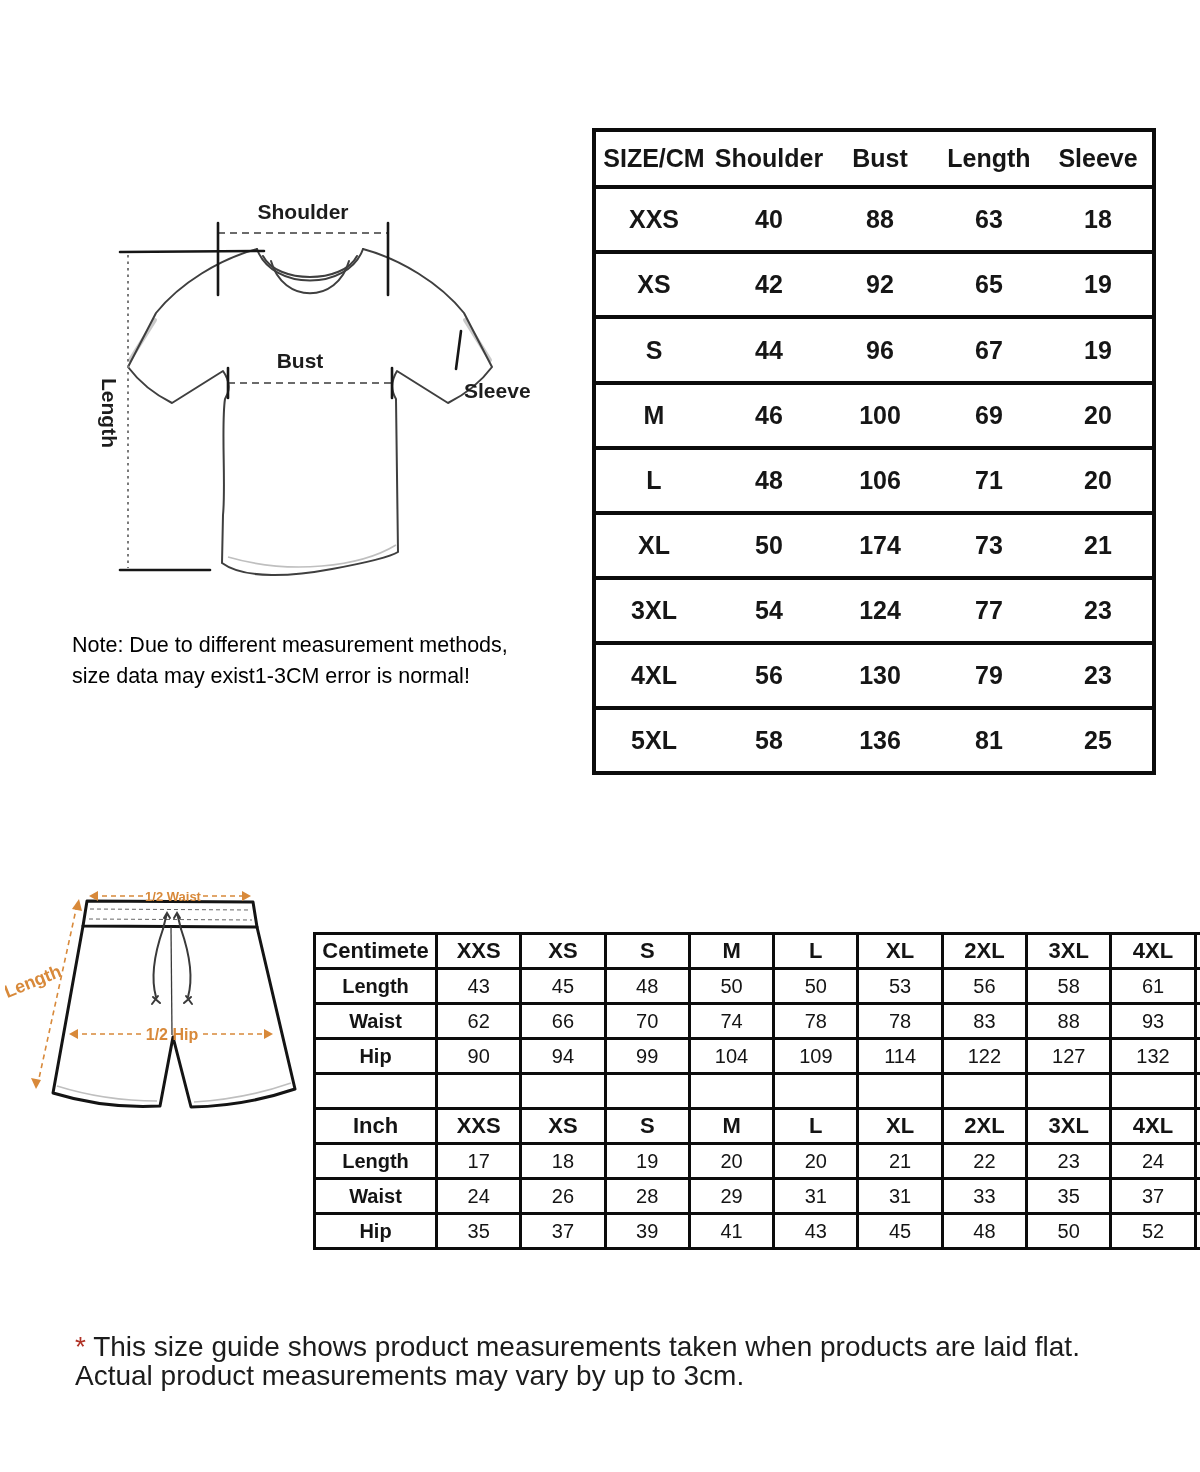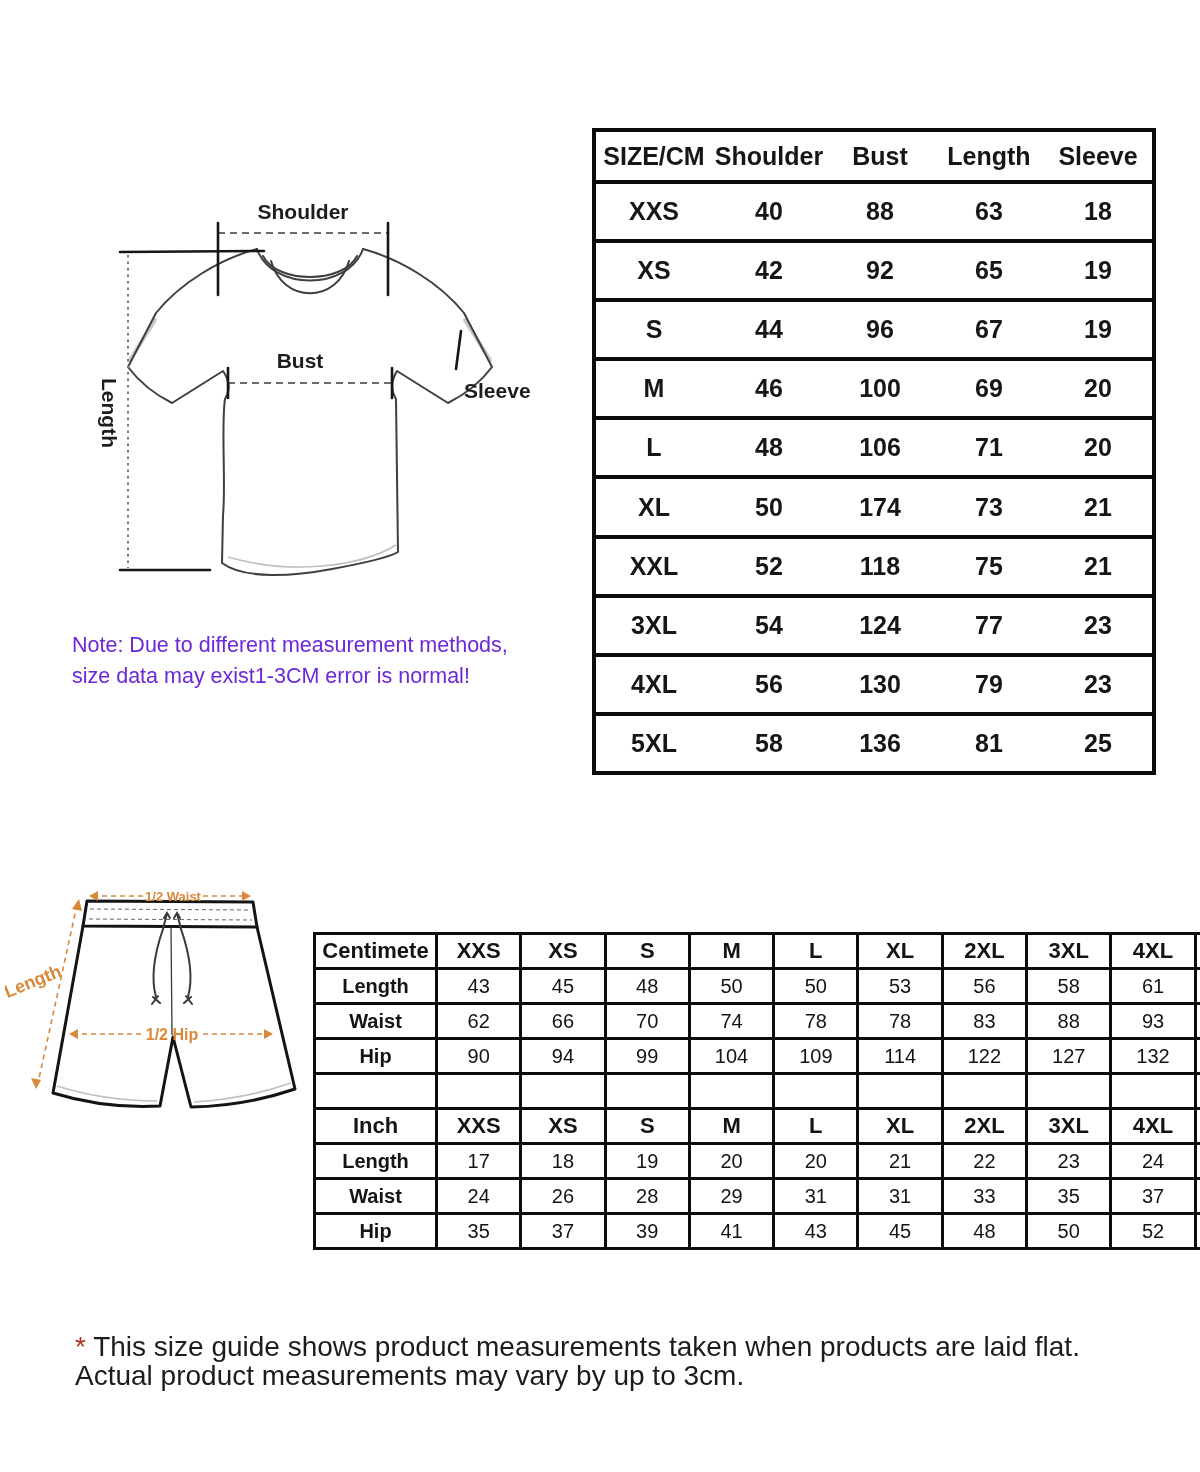--- a/index.html
+++ b/index.html
@@ -10,21 +10,21 @@
   
   .tshirt-svg{position:absolute;left:60px;top:185px;width:500px;height:445px;}
   .sketch{stroke:#3f3f3f;stroke-width:2;fill:none;stroke-linecap:round;stroke-linejoin:round;}
   .sketch-light{stroke:#c9c9c9;stroke-width:4;fill:none;stroke-linecap:round;}
   .dim-dash{stroke:#6b6b6b;stroke-width:2;stroke-dasharray:7 5;fill:none;}
   .dim-dot{stroke:#7a7a7a;stroke-width:2;stroke-dasharray:2.5 4;fill:none;}
   .dim-solid{stroke:#161616;stroke-width:2.6;fill:none;stroke-linecap:round;}
   .dlabel{font-family:"Liberation Sans","DejaVu Sans",sans-serif;font-size:21px;font-weight:700;fill:#1d1d1d;}
 
   
-  .note{position:absolute;left:72px;top:630px;width:500px;font-size:21.5px;line-height:31px;color:#6d28d9;}
+  .note{position:absolute;left:72px;top:630px;width:500px;font-size:21.5px;line-height:31px;color:#000000;}
 
   
   .tshirt-table{position:absolute;left:592px;top:128px;width:560px;height:647px;
     border-collapse:collapse;border:4px solid #0c0c0c;table-layout:fixed;padding-left:42px;}
   .tshirt-table tr{border-bottom:4px solid #0c0c0c;}
   .tshirt-table th{height:48px;font-size:25px;font-weight:700;color:#161616;text-align:center;padding:0;}
   .tshirt-table td{height:55px;font-size:25px;font-weight:700;color:#161616;text-align:center;padding:0;}
 
   
   .shorts-svg{position:absolute;left:5px;top:875px;width:305px;height:265px;}
@@ -159,27 +159,20 @@
           <td>20</td>
         </tr>
         <tr>
           <td>XL</td>
           <td>50</td>
           <td>174</td>
           <td>73</td>
           <td>21</td>
         </tr>
         <tr>
-          <td>XXL</td>
-          <td>52</td>
-          <td>118</td>
-          <td>75</td>
-          <td>21</td>
-        </tr>
-        <tr>
           <td>3XL</td>
           <td>54</td>
           <td>124</td>
           <td>77</td>
           <td>23</td>
         </tr>
         <tr>
           <td>4XL</td>
           <td>56</td>
           <td>130</td>

